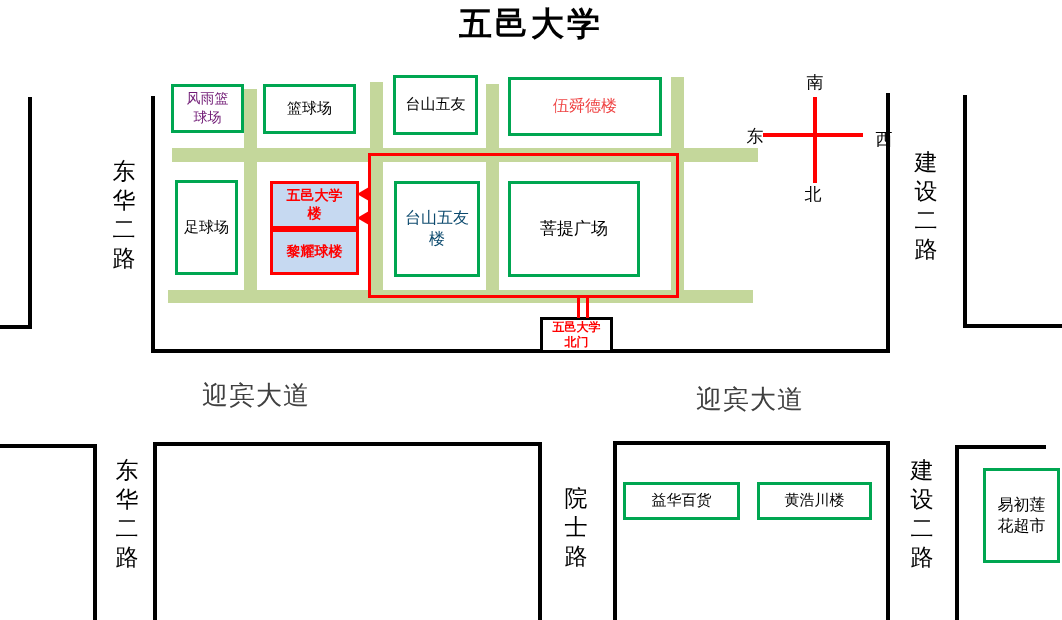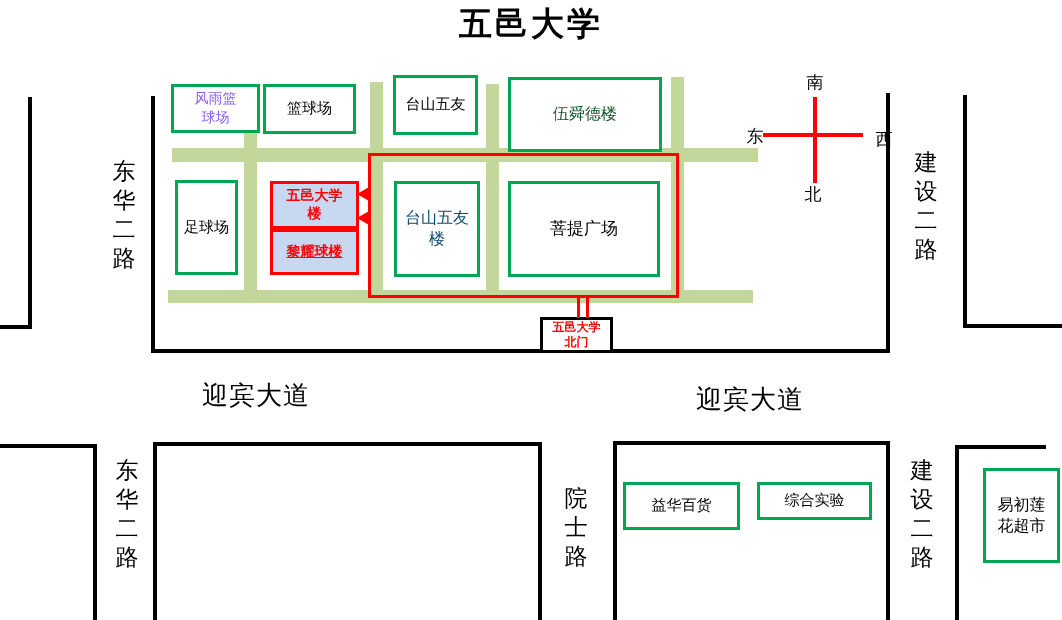--- a/index.html
+++ b/index.html
@@ -24,21 +24,21 @@
   }
   .arrow-left{
     position:absolute;width:0;height:0;z-index:31;
     border-top:7px solid transparent;border-bottom:7px solid transparent;
   }
   .vlabel{
     position:absolute;display:flex;flex-direction:column;align-items:center;
     gap:6px;font-size:23px;color:#000;z-index:10;width:28px;line-height:1;
   }
   .hlabel{
-    position:absolute;font-size:26px;color:#000000;z-index:10;letter-spacing:1px;
+    position:absolute;font-size:26px;color:#404040;z-index:10;letter-spacing:1px;
     white-space:nowrap;
   }
   .compasslabel{
     position:absolute;font-size:17px;color:#000;z-index:13;width:20px;
     text-align:center;line-height:1;
   }
   #page-title{
     position:absolute;left:0;right:0;top:2px;text-align:center;
     font-size:33px;font-weight:bold;letter-spacing:3px;color:#000;z-index:10;
   }
@@ -65,55 +65,55 @@
       <div class="rect wall" style="left: 613px; top: 441px; width: 4px; height: 179px; background: rgb(0, 0, 0);"></div>
       <div class="rect wall" style="left: 886px; top: 441px; width: 4px; height: 179px; background: rgb(0, 0, 0);"></div>
       <div class="rect wall" style="left: 955px; top: 445px; width: 91px; height: 4px; background: rgb(0, 0, 0);"></div>
       <div class="rect wall" style="left: 955px; top: 445px; width: 4px; height: 175px; background: rgb(0, 0, 0);"></div>
       <div class="rect road" style="left: 172px; top: 148px; width: 586px; height: 14px; background: rgb(196, 215, 155);"></div>
       <div class="rect road" style="left: 168px; top: 290px; width: 585px; height: 13px; background: rgb(196, 215, 155);"></div>
       <div class="rect road" style="left: 244px; top: 89px; width: 13px; height: 214px; background: rgb(196, 215, 155);"></div>
       <div class="rect road" style="left: 370px; top: 82px; width: 13px; height: 221px; background: rgb(196, 215, 155);"></div>
       <div class="rect road" style="left: 486px; top: 84px; width: 13px; height: 219px; background: rgb(196, 215, 155);"></div>
       <div class="rect road" style="left: 671px; top: 77px; width: 13px; height: 226px; background: rgb(196, 215, 155);"></div>
-      <div class="building" style="left: 171px; top: 84px; width: 89px; height: 49px; border: 3px solid rgb(0, 166, 81); background: rgb(255, 255, 255); color: #8b5cf6; font-size: 14px;">
+      <div class="building" style="left: 171px; top: 84px; width: 73px; height: 49px; border: 3px solid rgb(0, 166, 81); background: rgb(255, 255, 255); color: #701a75; font-size: 14px;">
         <span>风雨篮</span>
         <span>球场</span>
       </div>
       <div class="building" style="left: 263px; top: 84px; width: 93px; height: 50px; border: 3px solid rgb(0, 166, 81); background: rgb(255, 255, 255); color: rgb(0, 0, 0); font-size: 15px;">
         <span>篮球场</span>
       </div>
       <div class="building" style="left: 393px; top: 75px; width: 85px; height: 60px; border: 3px solid rgb(0, 166, 81); background: rgb(255, 255, 255); color: rgb(0, 0, 0); font-size: 15px;">
         <span>台山五友</span>
       </div>
-      <div class="building" style="left: 508px; top: 77px; width: 154px; height: 75px; border: 3px solid rgb(0, 166, 81); background: rgb(255, 255, 255); color: #14532d; font-size: 16px;">
+      <div class="building" style="left: 508px; top: 77px; width: 154px; height: 59px; border: 3px solid rgb(0, 166, 81); background: rgb(255, 255, 255); color: #ef4444; font-size: 16px;">
         <span>伍舜德楼</span>
       </div>
       <div class="building" style="left: 175px; top: 180px; width: 63px; height: 95px; border: 3px solid rgb(0, 166, 81); background: rgb(255, 255, 255); color: rgb(0, 0, 0); font-size: 15px;">
         <span>足球场</span>
       </div>
       <div class="building" style="left: 270px; top: 181px; width: 89px; height: 48px; border: 3px solid rgb(255, 0, 0); background: rgb(198, 217, 241); color: rgb(255, 0, 0); font-size: 14px; font-weight: bold;">
         <span>五邑大学</span>
         <span>楼</span>
       </div>
-      <div class="building" style="left: 270px; top: 229px; width: 89px; height: 46px; border: 3px solid rgb(255, 0, 0); background: rgb(198, 217, 241); color: rgb(255, 0, 0); font-size: 14px; font-weight: bold; text-decoration: underline;">
+      <div class="building" style="left: 270px; top: 229px; width: 89px; height: 46px; border: 3px solid rgb(255, 0, 0); background: rgb(198, 217, 241); color: rgb(255, 0, 0); font-size: 14px; font-weight: bold;">
         <span>黎耀球楼</span>
       </div>
       <div class="building" style="left: 394px; top: 181px; width: 86px; height: 96px; border: 3px solid rgb(0, 166, 81); background: rgb(255, 255, 255); color: #0c4a6e; font-size: 16px;">
         <span>台山五友</span>
         <span>楼</span>
       </div>
-      <div class="building" style="left: 508px; top: 181px; width: 152px; height: 96px; border: 3px solid rgb(0, 166, 81); background: rgb(255, 255, 255); color: rgb(0, 0, 0); font-size: 17px; text-align: right;">
+      <div class="building" style="left: 508px; top: 181px; width: 132px; height: 96px; border: 3px solid rgb(0, 166, 81); background: rgb(255, 255, 255); color: rgb(0, 0, 0); font-size: 17px; text-align: right;">
         <span>菩提广场</span>
       </div>
-      <div class="building" style="left: 623px; top: 482px; width: 117px; height: 48px; border: 3px solid rgb(0, 166, 81); background: rgb(255, 255, 255); color: rgb(0, 0, 0); font-size: 15px;">
+      <div class="building" style="left: 623px; top: 482px; width: 117px; height: 38px; border: 3px solid rgb(0, 166, 81); background: rgb(255, 255, 255); color: rgb(0, 0, 0); font-size: 15px;">
         <span>益华百货</span>
       </div>
       <div class="building" style="left: 757px; top: 482px; width: 115px; height: 38px; border: 3px solid rgb(0, 166, 81); background: rgb(255, 255, 255); color: rgb(0, 0, 0); font-size: 15px;">
-        <span>综合实验</span>
+        <span>黄浩川楼</span>
       </div>
       <div class="building" style="left: 983px; top: 468px; width: 77px; height: 95px; border: 3px solid rgb(0, 166, 81); background: rgb(255, 255, 255); color: rgb(0, 0, 0); font-size: 16px;">
         <span>易初莲</span>
         <span>花超市</span>
       </div>
       <div class="gatebox" style="left: 540px; top: 317px; width: 73px; height: 36px; border: 3px solid rgb(0, 0, 0); background: rgb(255, 255, 255); color: rgb(255, 0, 0); font-size: 12px;">
         <span>五邑大学</span>
         <span>北门</span>
       </div>
       <div class="rect routeseg" style="left: 368px; top: 153px; width: 311px; height: 3px; background: rgb(255, 0, 0);"></div>

